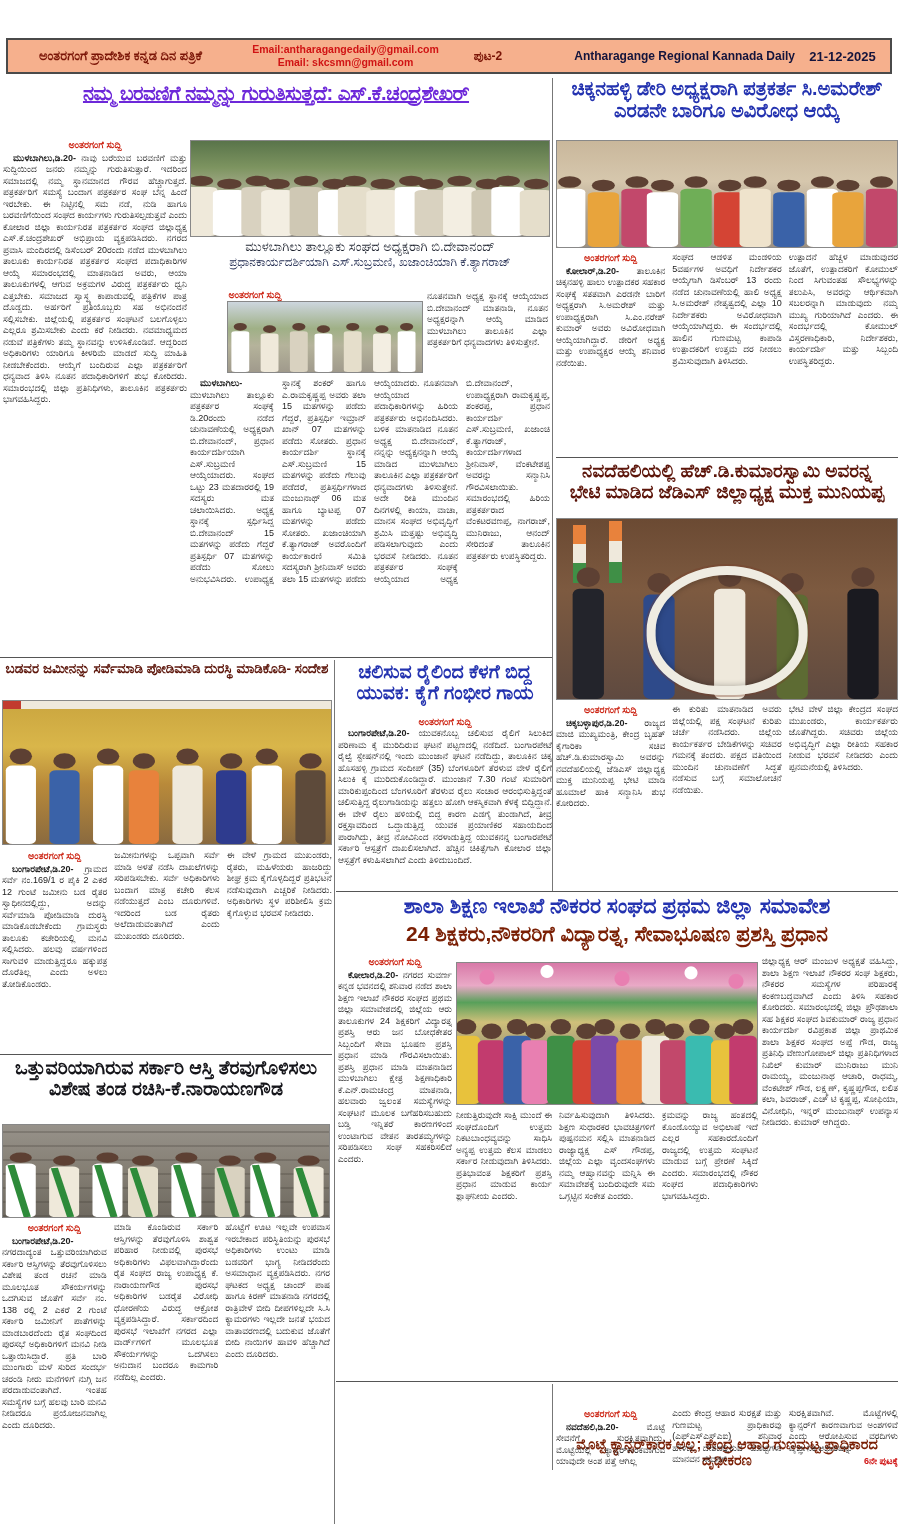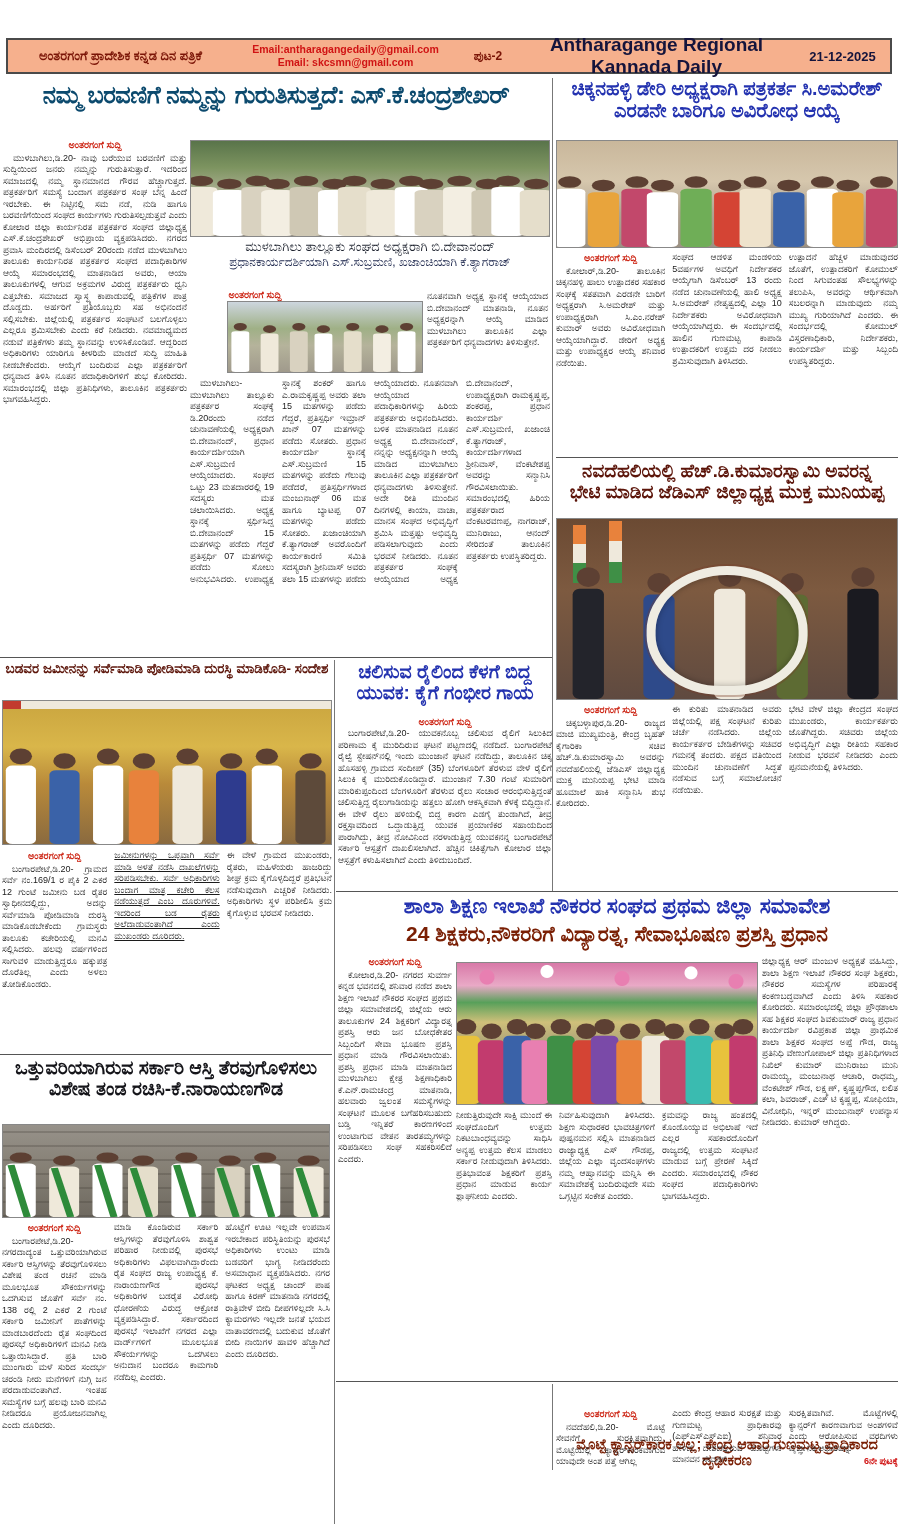--- a/index.html
+++ b/index.html
@@ -4,28 +4,28 @@
 <style>
   html,body{margin:0;padding:0;background:#ffffff;}
   .page{position:relative;width:900px;height:1524px;background:#ffffff;overflow:hidden;
         font-family:"Liberation Sans","DejaVu Sans",sans-serif;color:#1c1c1c;}
   
   .masthead{position:absolute;left:6px;top:38px;width:886px;height:36px;background:#f6b08d;
             border:2px solid #4a4a4a;display:flex;align-items:center;box-sizing:border-box;}
   .mast-kn{width:225px;text-align:center;font-weight:bold;font-size:13px;color:#7a1406;}
   .mast-emails{width:225px;text-align:center;font-weight:bold;font-size:10.5px;color:#d01414;line-height:1.25;}
   .mast-page{width:60px;text-align:center;font-weight:bold;font-size:12px;color:#7a1406;}
-  .mast-en{flex:1;text-align:center;font-weight:bold;font-size:19px;color:#14143c;}
+  .mast-en{flex:1;text-align:right;font-weight:bold;font-size:12px;color:#14143c;}
   .mast-date{width:95px;text-align:center;font-weight:bold;font-size:13px;color:#14143c;}
   
   .vrule{position:absolute;width:1px;background:#777;}
   .hrule{position:absolute;height:1px;background:#555;}
   
   .hl{position:absolute;text-align:center;font-weight:bold;line-height:1.12;}
-  .hl-a1{left:2px;top:82px;width:548px;font-size:24px;color:#0c4a6e;letter-spacing:-0.5px;}
+  .hl-a1{left:2px;top:82px;width:548px;font-size:20px;color:#6d28d9;letter-spacing:-0.5px;text-decoration:underline;}
   .hl-blue{color:#2433b0;}
   .hl-maroon{color:#5c150a;}
   .hl-a2{left:556px;top:78px;width:342px;font-size:19.5px;}
   .hl-a3{left:556px;top:461px;width:342px;font-size:18.5px;}
   .hl-a4{left:2px;top:661px;width:330px;font-size:13.5px;color:#5c150a;}
   .hl-a5{left:338px;top:661px;width:214px;font-size:19px;}
   .hl-a6a{left:336px;top:894px;width:562px;font-size:21px;}
   .hl-a6b{left:336px;top:922px;width:562px;font-size:21px;color:#7a1f04;}
   .hl-a7{left:2px;top:1057px;width:328px;font-size:19px;color:#15151a;}
   .hl-a8{left:556px;top:1436px;width:342px;font-size:14.5px;color:#7a1f04;}
@@ -54,21 +54,21 @@
       linear-gradient(180deg,#97928a 0%,#857f74 48%,#6e6960 100%);}
   .big-garland{position:absolute;left:50%;top:26%;width:42%;height:62%;transform:translateX(-50%);
       border:9px solid #efece2;border-radius:50% 50% 46% 46%;box-shadow:0 0 0 2px rgba(120,60,40,.35), inset 0 0 6px rgba(0,0,0,.3);}
   
   .byline{font-weight:bold;font-size:9.5px;color:#cc2211;text-align:center;margin:0 0 2px 0;}
   .body-col{position:absolute;font-size:9px;line-height:11.5px;text-align:justify;overflow:hidden;}
   .body-col p{margin:0 0 2px 0;text-indent:10px;}
   .cols3{display:flex;gap:7px;}
   .cols3 > div{flex:1;overflow:hidden;}
   .multicol4{column-count:4;column-gap:8px;}
-  .dl{font-weight:normal;}
+  .dl{font-weight:bold;}
   .caption{position:absolute;text-align:center;font-weight:normal;color:#1f2430;}
   .cap1{left:190px;top:239px;width:360px;font-size:13px;line-height:1.25;}
   .cap1 .cap-sub{font-size:12px;color:#232d52;}
   .cont{color:#d01414;font-weight:bold;text-align:right;display:block;}
 </style>
 </head>
 <body>
 
 <div class="page">
 
@@ -272,21 +272,21 @@
       </svg>
   </div>
 
   <div class="body-col cols3" style="left:2px;top:850px;width:330px;height:200px;">
     <div>
       <div class="byline">ಅಂತರಗಂಗೆ ಸುದ್ದಿ</div>
       <p><span class="dl">ಬಂಗಾರಪೇಟೆ,ಡಿ.20-</span>
          <span>ಗ್ರಾಮದ ಸರ್ವೆ ನಂ.169/1 ರ ಪೈಕಿ 2 ಎಕರೆ 12 ಗುಂಟೆ ಜಮೀನು ಬಡ ರೈತರ ಸ್ವಾಧೀನದಲ್ಲಿದ್ದು, ಅದನ್ನು ಸರ್ವೆಮಾಡಿ ಪೋಡಿಮಾಡಿ ದುರಸ್ಥಿ ಮಾಡಿಕೊಡಬೇಕೆಂದು ಗ್ರಾಮಸ್ಥರು ತಾಲೂಕು ಕಚೇರಿಯಲ್ಲಿ ಮನವಿ ಸಲ್ಲಿಸಿದರು. ಹಲವು ವರ್ಷಗಳಿಂದ ಸಾಗುವಳಿ ಮಾಡುತ್ತಿದ್ದರೂ ಹಕ್ಕುಪತ್ರ ದೊರೆತಿಲ್ಲ ಎಂದು ಅಳಲು ತೋಡಿಕೊಂಡರು.</span></p>
     </div>
     <div>
-        <p style="text-indent:0;text-decoration:underline;">ಜಮೀನುಗಳನ್ನು ಒಪ್ಪವಾಗಿ ಸರ್ವೆ ಮಾಡಿ ಅಳತೆ ನಡೆಸಿ ದಾಖಲೆಗಳನ್ನು ಸರಿಪಡಿಸಬೇಕು. ಸರ್ವೆ ಅಧಿಕಾರಿಗಳು ಬಂದಾಗ ಮಾತ್ರ ಕಚೇರಿ ಕೆಲಸ ನಡೆಯುತ್ತದೆ ಎಂಬ ದೂರುಗಳಿವೆ. ಇದರಿಂದ ಬಡ ರೈತರು ಅಲೆದಾಡುವಂತಾಗಿದೆ ಎಂದು ಮುಖಂಡರು ದೂರಿದರು.</p>
+        <p style="text-indent:0;">ಜಮೀನುಗಳನ್ನು ಒಪ್ಪವಾಗಿ ಸರ್ವೆ ಮಾಡಿ ಅಳತೆ ನಡೆಸಿ ದಾಖಲೆಗಳನ್ನು ಸರಿಪಡಿಸಬೇಕು. ಸರ್ವೆ ಅಧಿಕಾರಿಗಳು ಬಂದಾಗ ಮಾತ್ರ ಕಚೇರಿ ಕೆಲಸ ನಡೆಯುತ್ತದೆ ಎಂಬ ದೂರುಗಳಿವೆ. ಇದರಿಂದ ಬಡ ರೈತರು ಅಲೆದಾಡುವಂತಾಗಿದೆ ಎಂದು ಮುಖಂಡರು ದೂರಿದರು.</p>
       </div>
     <div>
         <p style="text-indent:0;">ಈ ವೇಳೆ ಗ್ರಾಮದ ಮುಖಂಡರು, ರೈತರು, ಮಹಿಳೆಯರು ಹಾಜರಿದ್ದು ಶೀಘ್ರ ಕ್ರಮ ಕೈಗೊಳ್ಳದಿದ್ದರೆ ಪ್ರತಿಭಟನೆ ನಡೆಸುವುದಾಗಿ ಎಚ್ಚರಿಕೆ ನೀಡಿದರು. ಅಧಿಕಾರಿಗಳು ಸ್ಥಳ ಪರಿಶೀಲಿಸಿ ಕ್ರಮ ಕೈಗೊಳ್ಳುವ ಭರವಸೆ ನೀಡಿದರು.</p>
       </div>
   </div>
 
   <div class="hl hl-blue hl-a5">
     <div>ಚಲಿಸುವ ರೈಲಿಂದ ಕೆಳಗೆ ಬಿದ್ದ</div>
     <div>ಯುವಕ: ಕೈಗೆ ಗಂಭೀರ ಗಾಯ</div>
   </div>

